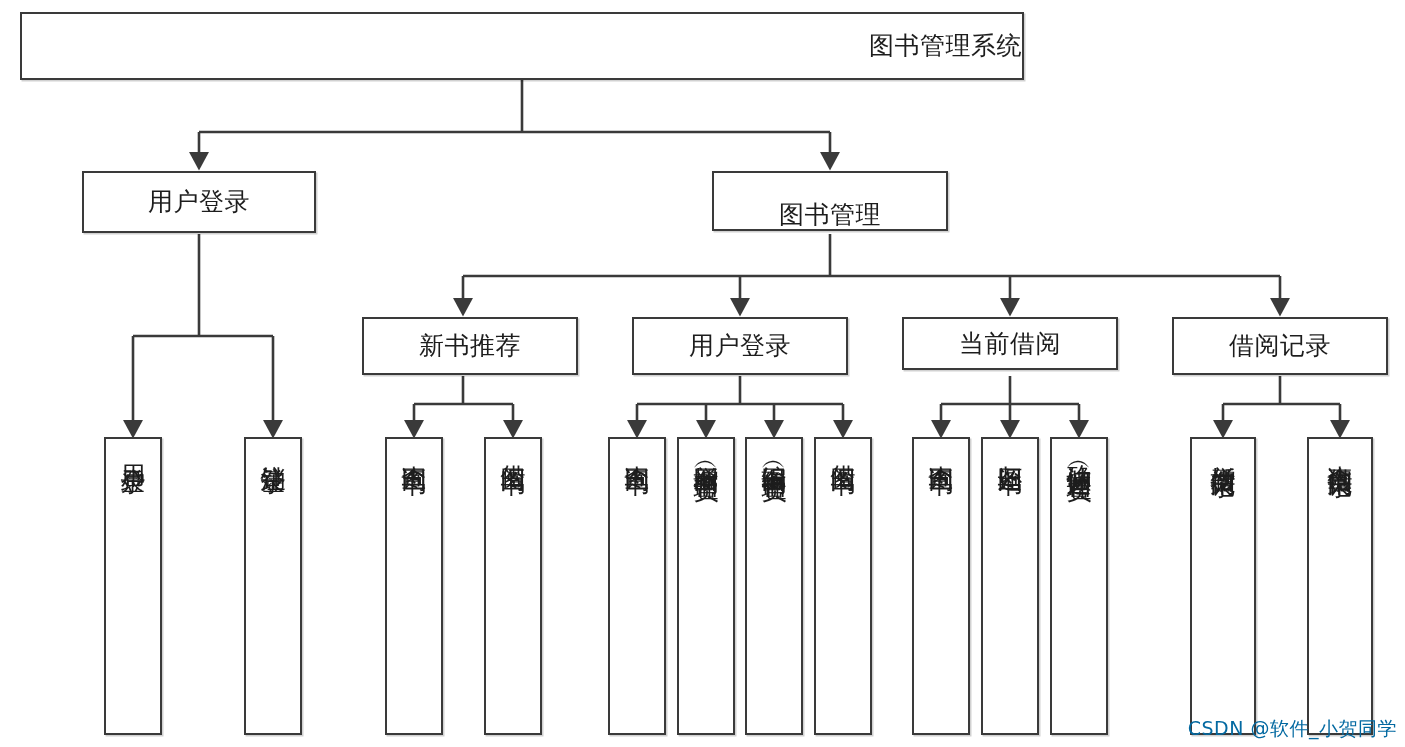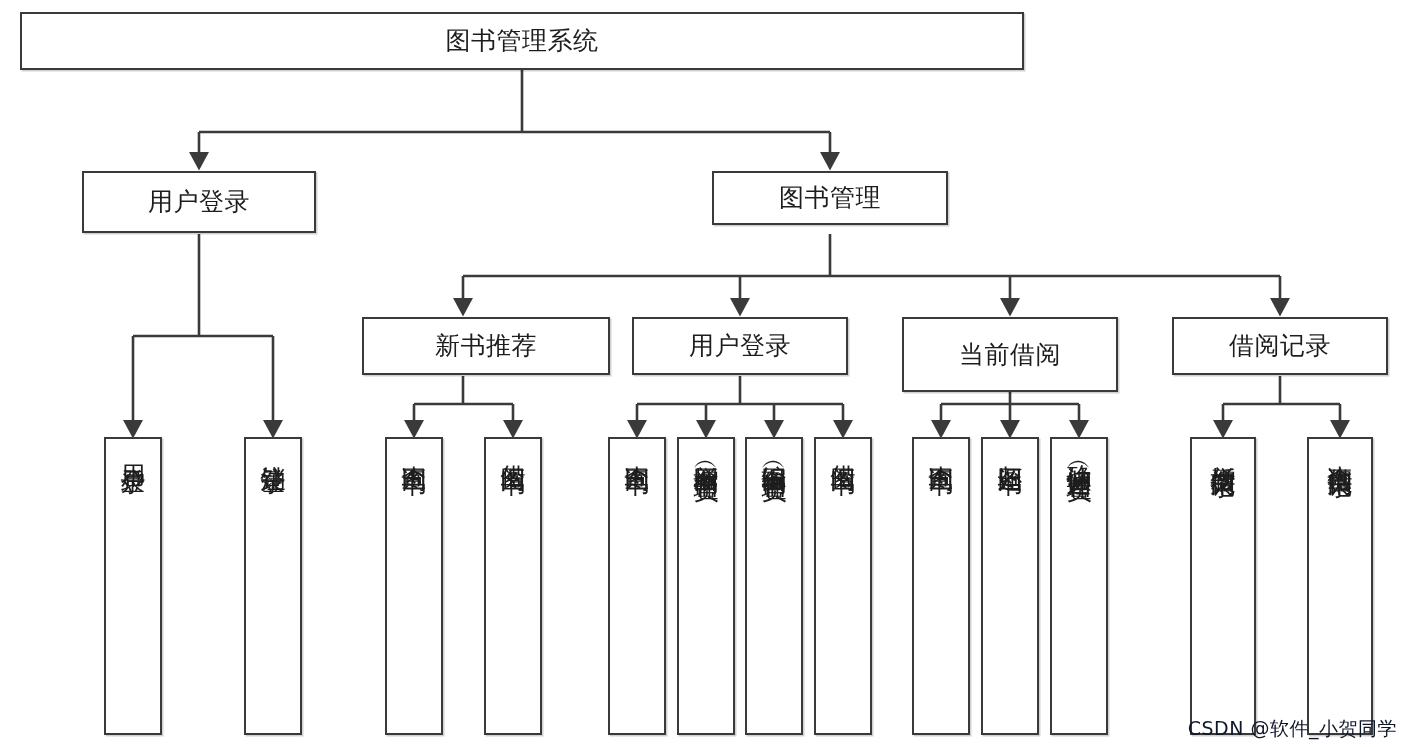--- a/index.html
+++ b/index.html
@@ -58,21 +58,21 @@
     top: 0;
     width: 1405px;
     height: 747px;
     pointer-events: none;
   }
   .watermark {
     position: absolute;
     right: 8px;
     bottom: 5px;
     font-size: 19px;
-    color: #0f172a;
+    color: #0369a1;
     letter-spacing: 0.5px;
     white-space: nowrap;
   }
 </style>
 </head>
 <body>
 
 <div id="canvas">
 
   <svg class="connectors" viewBox="0 0 1405 747" xmlns="http://www.w3.org/2000/svg">
@@ -118,38 +118,38 @@
       <path d="M1010,404 L1010,428" marker-end="url(#arrowhead)"></path>
       <path d="M1079,404 L1079,428" marker-end="url(#arrowhead)"></path>
 
       <path d="M1280,376 L1280,404"></path>
       <path d="M1223,404 L1340,404"></path>
       <path d="M1223,404 L1223,428" marker-end="url(#arrowhead)"></path>
       <path d="M1340,404 L1340,428" marker-end="url(#arrowhead)"></path>
     </g>
   </svg>
 
-  <div class="node root horiz" style="left:20px; top:12px; width:1004px; height:58px;">
+  <div class="node root horiz" style="left:20px; top:12px; width:1004px; height:68px;justify-content:flex-end;">
     <span class="node-label">图书管理系统</span>
   </div>
 
   <div class="node horiz" style="left:82px; top:171px; width:234px; height:62px;">
     <span class="node-label">用户登录</span>
   </div>
-  <div class="node horiz" style="left:712px; top:171px; width:236px; height:54px;">
+  <div class="node horiz" style="left:712px; top:171px; width:236px; height:60px;align-items:flex-end;">
     <span class="node-label">图书管理</span>
   </div>
 
-  <div class="node horiz" style="left:362px; top:317px; width:248px; height:58px;">
+  <div class="node horiz" style="left:362px; top:317px; width:216px; height:58px;">
     <span class="node-label">新书推荐</span>
   </div>
   <div class="node horiz" style="left:632px; top:317px; width:216px; height:58px;">
     <span class="node-label">用户登录</span>
   </div>
-  <div class="node horiz" style="left:902px; top:317px; width:216px; height:75px;">
+  <div class="node horiz" style="left:902px; top:317px; width:216px; height:53px;">
     <span class="node-label">当前借阅</span>
   </div>
   <div class="node horiz" style="left:1172px; top:317px; width:216px; height:58px;text-align:center;">
     <span class="node-label">借阅记录</span>
   </div>
 
   <div class="node vert" style="left:104px; top:437px; width:58px; height:298px;">
     <span class="node-label">用户登录</span>
   </div>
   <div class="node vert" style="left:244px; top:437px; width:58px; height:298px;">

